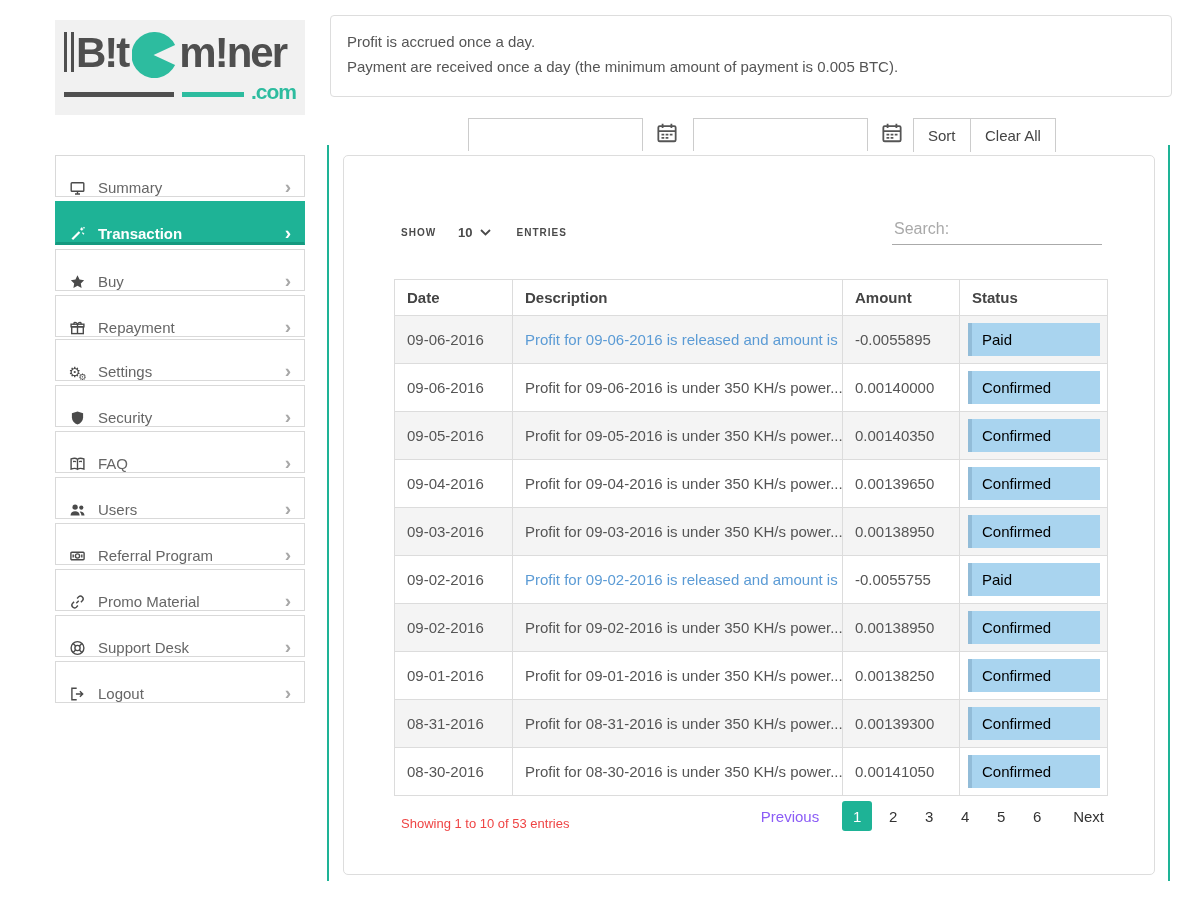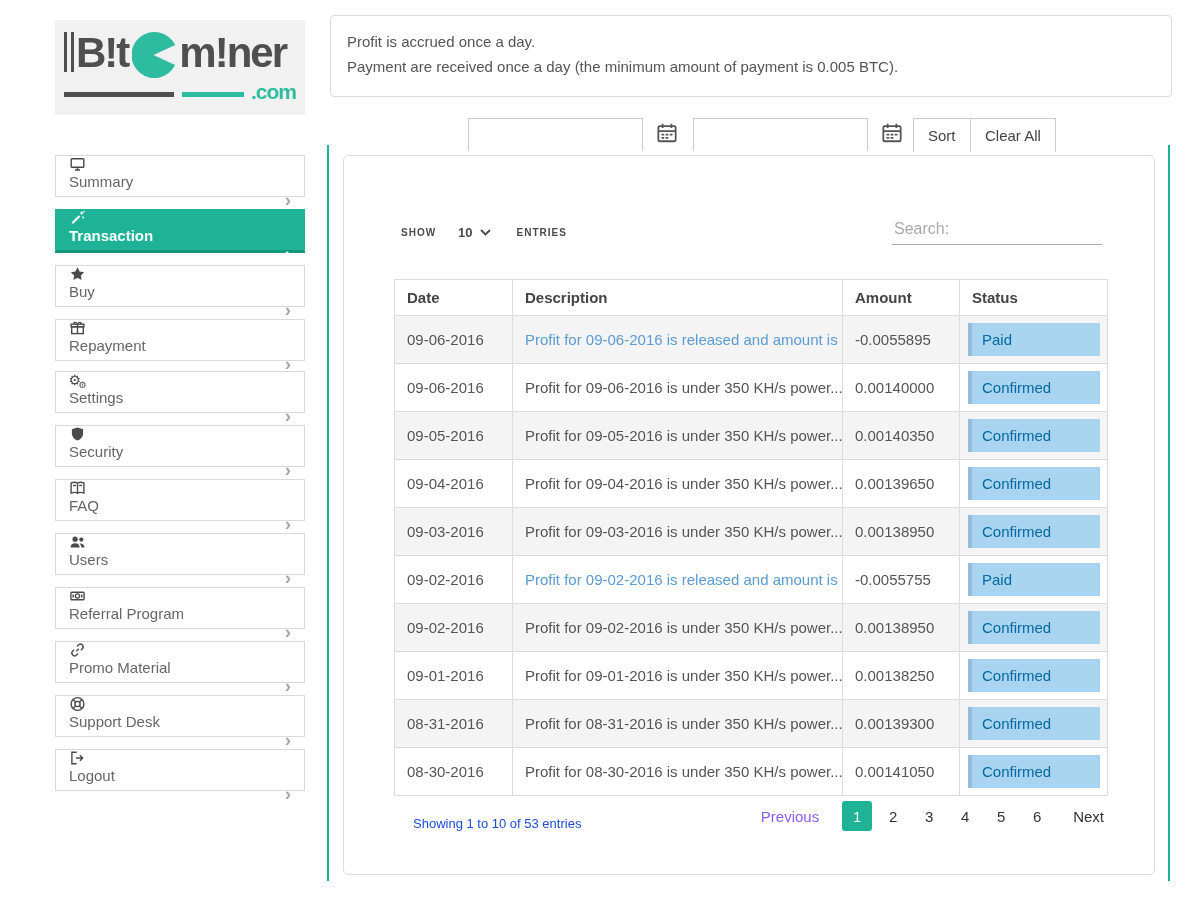--- a/index.html
+++ b/index.html
@@ -31,22 +31,22 @@
   .cal-btn { position: absolute; top: 122px; width: 24px; height: 24px; background: transparent; border: none; cursor: pointer; }
   #cal-from { left: 655px; }
   #cal-to { left: 880px; }
   .filter-btn { position: absolute; top: 118px; height: 34px; background: #fff; border: 1px solid #ccc;
                 border-bottom: none; font-family: "Liberation Sans", sans-serif; font-size: 15px; color: #444; padding: 0 14px; cursor: pointer; }
   #sort-btn { left: 913px; }
   #clear-btn { left: 970px; }
 
   
   .sidebar { position: absolute; left: 55px; top: 155px; width: 250px; }
-  .side-item { height: 42px; margin-bottom: 12px; background: #fff; border: 1px solid #d9d9d9;
-               display: flex; align-items: flex-start; padding: 0 13px; color: #666; font-size: 15px; cursor: pointer; flex-direction: column; }
+  .side-item { height: 42px; margin-bottom: 4px; background: #fff; border: 1px solid #d9d9d9;
+               display: flex; align-items: flex-end; padding: 0 13px; color: #666; font-size: 15px; cursor: pointer; }
   .side-item:nth-child(5) { margin-top: -2px; }  
   .side-item .ico { width: 17px; height: 16px; margin-right: 12px; flex: 0 0 17px; display: inline-block; }
   .side-item .chev { margin-left: auto; color: #a8a8a8; font-size: 19px; font-weight: bold; line-height: 1; }
   .side-item .chev::after { content: '›'; }
   .side-item.active { background: #1eb396; border-color: #1eb396; border-bottom: 3px solid #14997f; color: #fff; font-weight: bold; height: 44px; }
   .side-item.active .chev { color: #fff; }
 
   
   .main-wrap { position: absolute; left: 327px; top: 145px; width: 843px; height: 736px;
                border-left: 2px solid #1eb396; border-right: 2px solid #1eb396; }
@@ -66,24 +66,24 @@
   table.tx { position: absolute; left: 50px; top: 123px; width: 713px; border-collapse: collapse; table-layout: fixed; border-radius: 20px; }
   .tx th, .tx td { border: 1px solid #dcdcdc; text-align: left; vertical-align: middle; }
   .tx th { font-size: 15px; font-weight: bold; color: #444; padding: 9px 12px; height: 36px; background: #fff; }
   .tx td { font-size: 15px; color: #555; padding: 12px 12px; height: 47px; }
   .tx col.c1 { width: 118px; } .tx col.c2 { width: 330px; } .tx col.c3 { width: 117px; } .tx col.c4 { width: 148px; }
   .tx tr.stripe td { background: #f4f4f4; }
   .tx td.c-desc { white-space: nowrap; overflow: hidden; }
   .tx td.c-desc.link { color: #5b9bd5; cursor: pointer; }
   .tx td.c-status { padding: 7px 8px; }
   .badge { display: block; width: 132px; height: 33px; background: #a9d4ef; border-left: 4px solid #92bcd8;
-           color: #0369a1; font-size: 15px; line-height: 33px; padding-left: 10px; }
-
-  
-  .pg-summary { position: absolute; left: 57px; top: 660px; font-size: 13px; color: #1d4ed8; margin-left: 12px; }
+           color: #000000; font-size: 15px; line-height: 33px; padding-left: 10px; }
+
+  
+  .pg-summary { position: absolute; left: 57px; top: 660px; font-size: 13px; color: #ef4444; }
   .pager { position: absolute; right: 50px; top: 645px; height: 30px; display: flex; align-items: center; }
   .pager .prev { color: #8b5cf6; font-size: 15px; margin-right: 20px; cursor: default; }
   .pager .page { min-width: 30px; height: 30px; display: inline-flex; align-items: center; justify-content: center;
                  font-size: 15px; color: #333; margin: 0 3px; cursor: pointer; border-radius: 3px; }
   .pager .page.active { background: #1eb396; color: #fff; }
   .pager .next { color: #333; font-size: 15px; margin-left: 18px; cursor: pointer; }
 
   svg .st { stroke: #4a4a4a; stroke-width: 1.4; fill: none; }
   svg .fl { fill: #4a4a4a; stroke: none; }
 </style>

